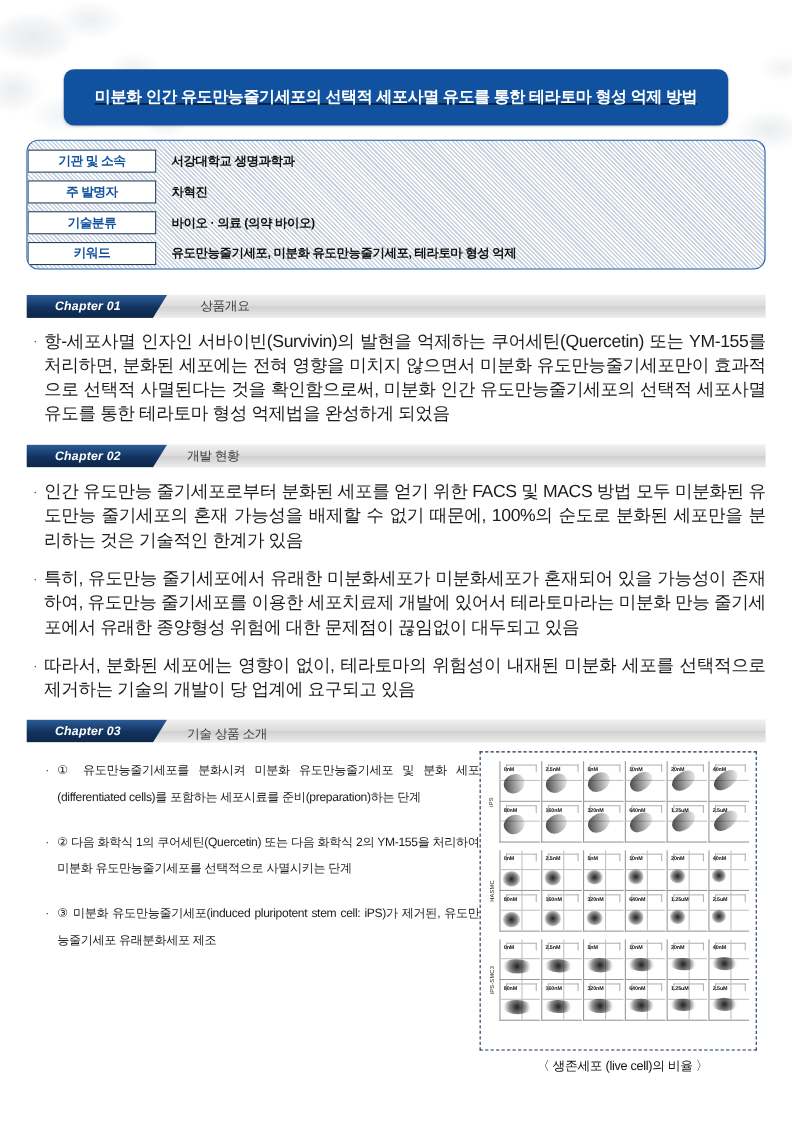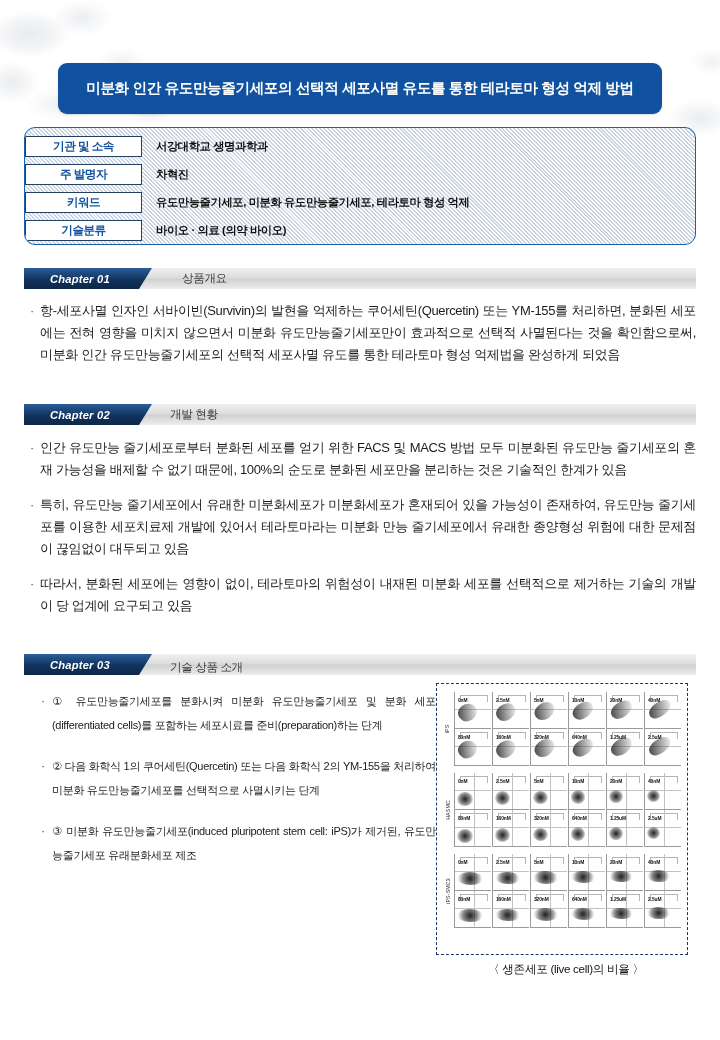--- a/index.html
+++ b/index.html
@@ -30,20 +30,21 @@
       #ffffff;
   }
 
   
   .title-bar {
     position: absolute; left: 58px; top: 63px; width: 604px; height: 51px;
     background: #10529f;
     border-radius: 9px;
     display: flex; align-items: center; justify-content: center;
     box-shadow: 0 1px 2px rgba(0,0,0,0.15);
+    text-decoration: underline;
   }
   .title-text {
     color: #ffffff;
     font-size: 14.6px;
     font-weight: bold;
     letter-spacing: -0.4px;
     white-space: nowrap;
   }
 
   
@@ -93,21 +94,21 @@
   }
 
   
   .bullets { position: absolute; left: 24px; width: 672px; }
   .bullet { display: flex; margin-bottom: 13px; }
   .bullet-dot {
     width: 16px; flex: 0 0 16px; color: #333333; font-size: 11px;
     line-height: 22px; text-align: center;
   }
   .bullet-text {
-    flex: 1; color: #1b1b1b; font-size: 13px; line-height: 22px;
+    flex: 1; color: #1b1b1b; font-size: 16px; line-height: 22px;
     text-align: justify; letter-spacing: -0.35px;
   }
 
   
   .c3-wrap { position: absolute; left: 24px; top: 683px; width: 672px; display: flex; }
   .c3-left { width: 412px; padding-left: 10px; padding-top: 6px; }
   .c3-bullet { display: flex; margin-bottom: 17px; }
   .c3-dot {
     width: 18px; flex: 0 0 18px; color: #333333; font-size: 11px;
     line-height: 24px; text-align: center;
@@ -188,26 +189,26 @@
 <div class="info-panel">
   <div class="info-row">
     <div class="info-label">기관 및 소속</div>
     <div class="info-value">서강대학교 생명과학과</div>
   </div>
   <div class="info-row">
     <div class="info-label">주 발명자</div>
     <div class="info-value">차혁진</div>
   </div>
   <div class="info-row">
+    <div class="info-label">기술분류</div>
+    <div class="info-value">바이오 · 의료 (의약 바이오)</div>
+  </div>
+  <div class="info-row">
     <div class="info-label">키워드</div>
     <div class="info-value">유도만능줄기세포, 미분화 유도만능줄기세포, 테라토마 형성 억제</div>
-  </div>
-  <div class="info-row">
-    <div class="info-label">기술분류</div>
-    <div class="info-value">바이오 · 의료 (의약 바이오)</div>
   </div>
 </div>
 
 <div class="chapter" style="top:268px;gap:12px;">
   <div class="chapter-tag">Chapter 01</div>
   <div class="chapter-title">상품개요</div>
 </div>
 
 <div class="bullets" style="top:300px;">
   <div class="bullet">

